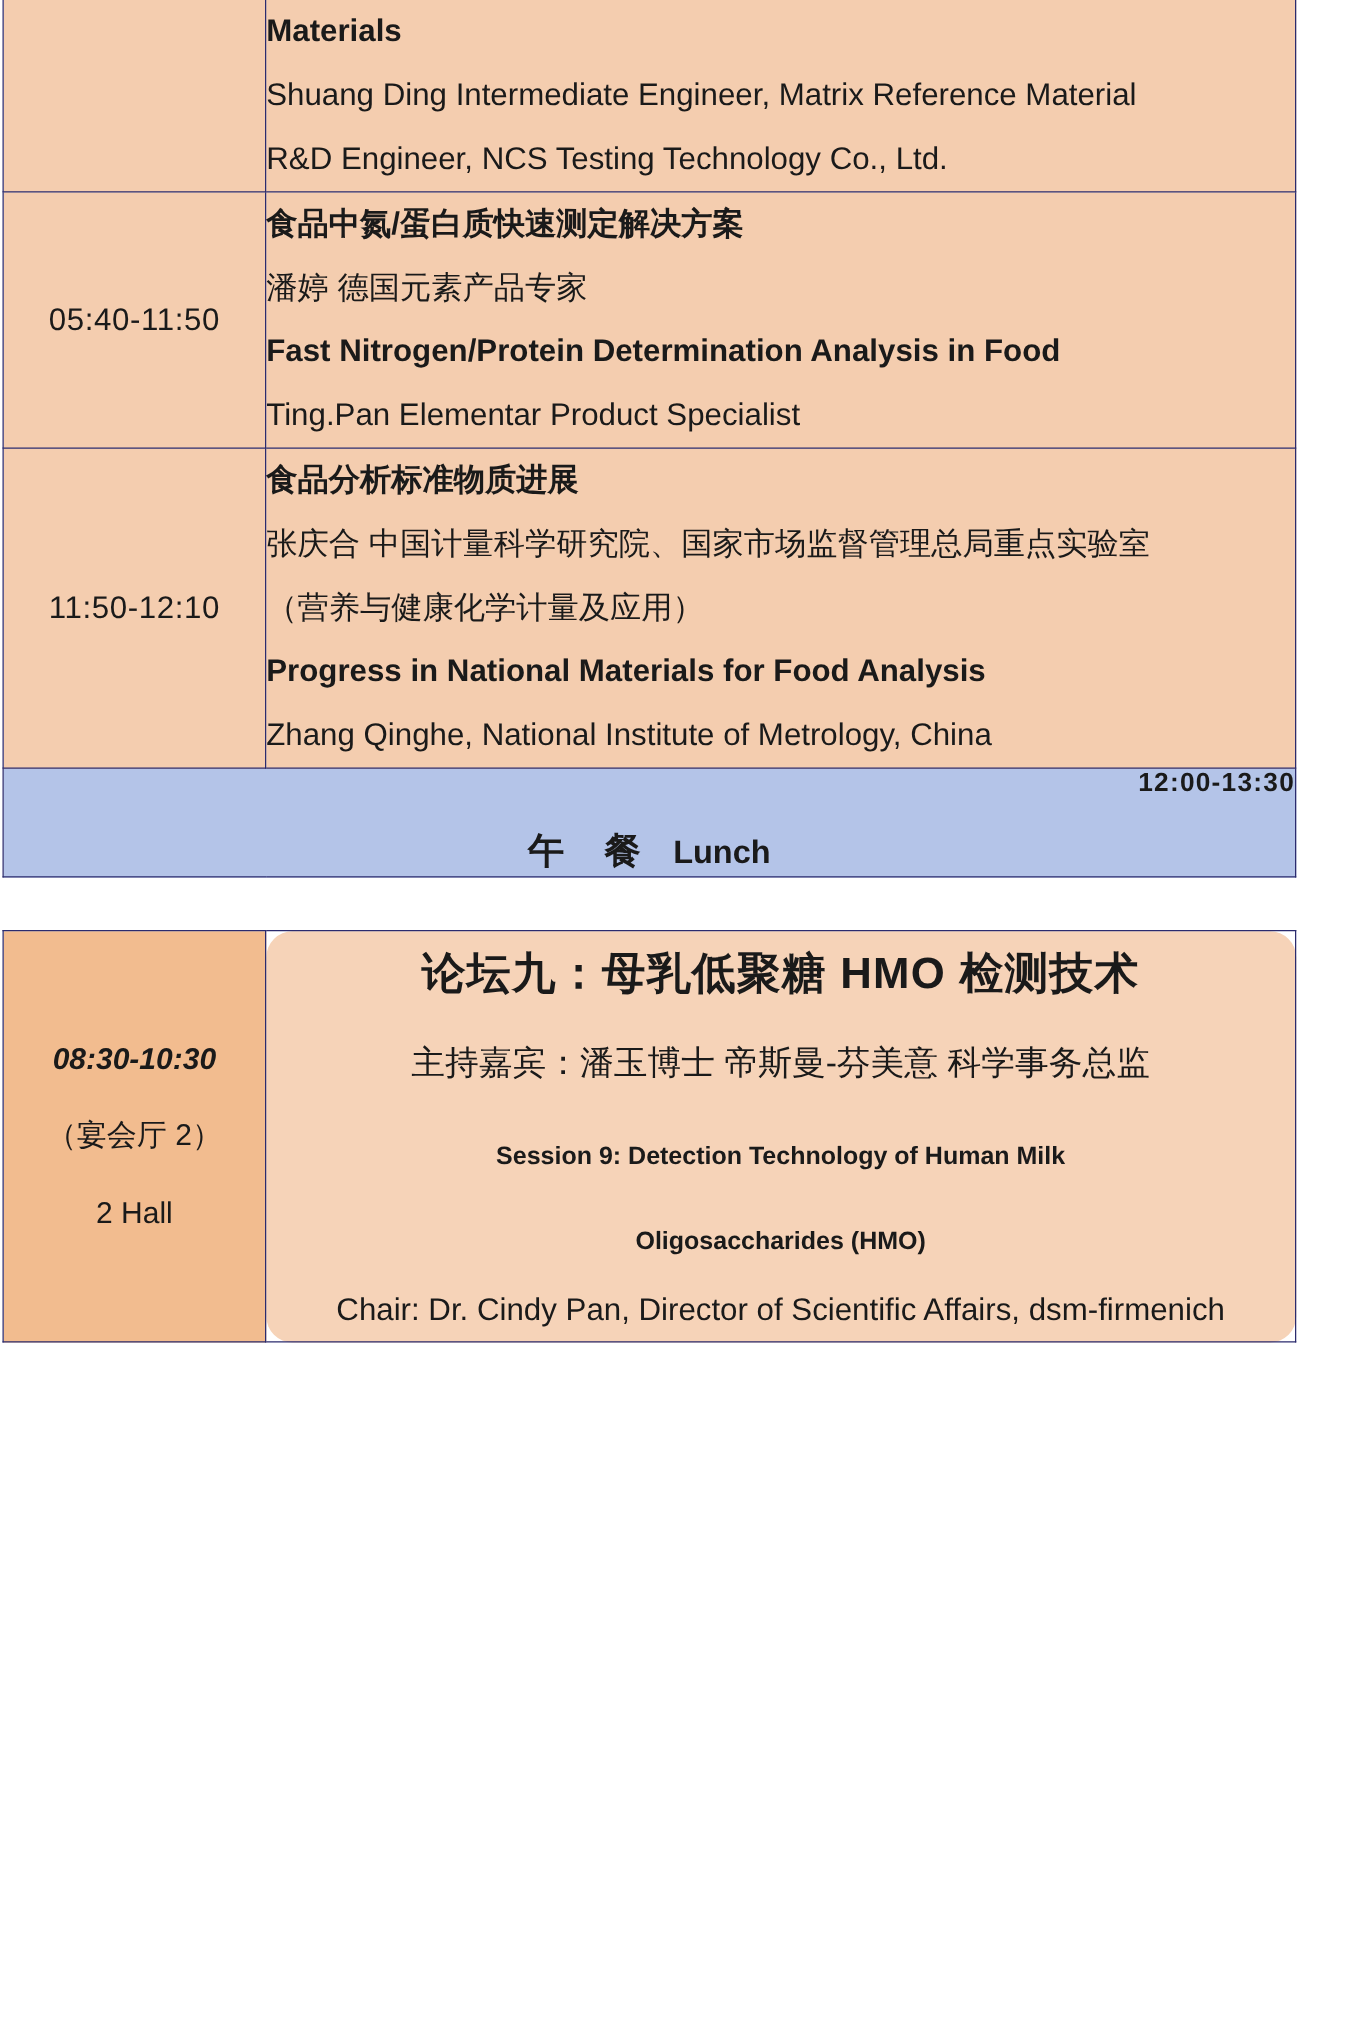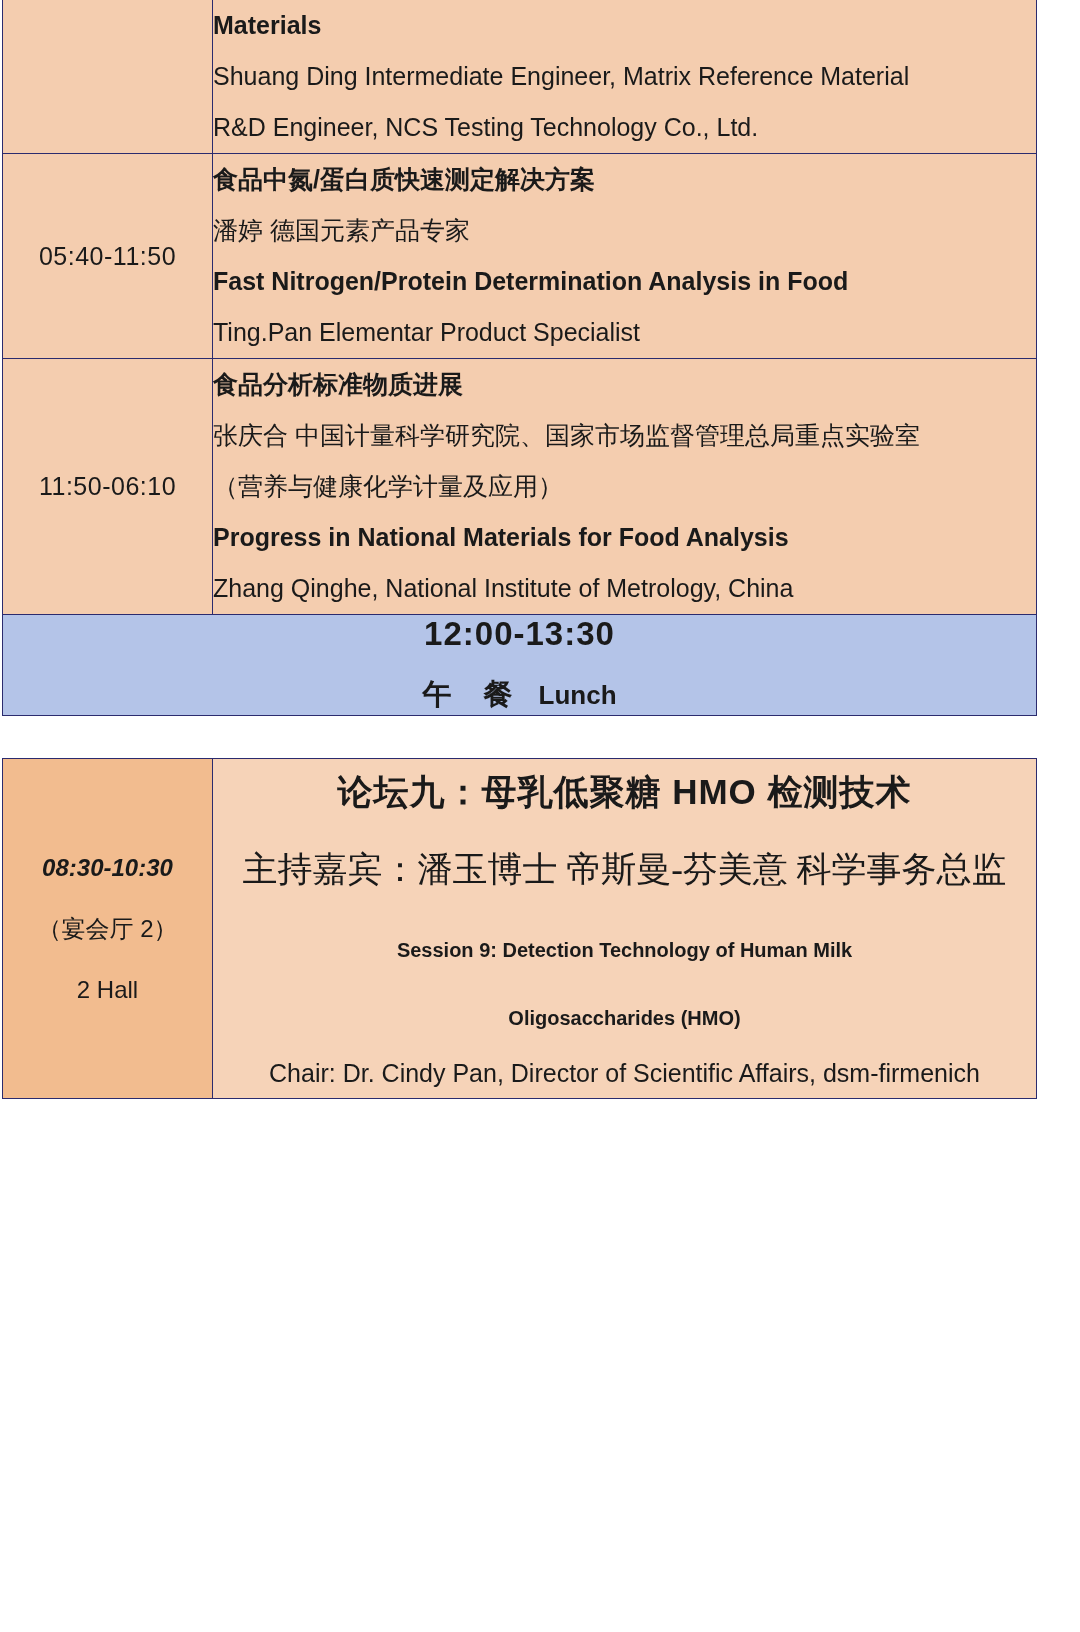--- a/index.html
+++ b/index.html
@@ -59,24 +59,25 @@
   .cut-top {
     border-top: none !important;
   }
 
   .lunch-cell {
     background: #b4c4e8;
     text-align: center;
     padding: 16px 0 22px 0;
   }
   .lunch-time {
-    font-size: 33px;
+    font-size: 21px;
     font-weight: bold;
     letter-spacing: 1px;
     margin: 0 0 22px 0;
+    text-align: right;
   }
   .lunch-label {
     font-size: 29px;
     font-weight: bold;
     margin: 0;
   }
   .lunch-label .cn {
     letter-spacing: 12px;
   }
   .lunch-label .en {
@@ -106,31 +107,31 @@
     text-align: center;
     font-size: 24px;
     line-height: 2.55;
     padding: 10px 0;
   }
   .session-time-cell .t-main { font-weight: bold; font-style: italic; }
   .session-body-cell {
     background: #f6d3b8;
     text-align: center;
     padding: 16px 20px 26px 20px;
+    border-radius: 21px;
   }
   .session-title-cn {
     font-size: 35px;
     font-weight: bold;
     margin: 10px 0 30px 0;
     letter-spacing: 1px;
   }
   .session-chair-cn {
-    font-size: 35px;
+    font-size: 27px;
     margin: 0 0 30px 0;
-    font-family: Liberation Serif, serif;
   }
   .session-title-en {
     font-size: 20px;
     font-weight: bold;
     line-height: 2.7;
     margin: 0 0 14px 0;
   }
   .session-chair-en {
     font-size: 25px;
     margin: 10px;
@@ -156,21 +157,21 @@
         <td class="col-time time-cell">05:40-11:50</td>
         <td class="col-body body-cell">
           <p class="bold">食品中氮/蛋白质快速测定解决方案</p>
           <p>潘婷  德国元素产品专家</p>
           <p class="bold">Fast Nitrogen/Protein Determination Analysis in Food</p>
           <p>Ting.Pan Elementar Product Specialist</p>
         </td>
       </tr>
 
       <tr>
-        <td class="col-time time-cell">11:50-06:10</td>
+        <td class="col-time time-cell">11:50-12:10</td>
         <td class="col-body body-cell">
           <p class="bold">食品分析标准物质进展</p>
           <p>张庆合  中国计量科学研究院、国家市场监督管理总局重点实验室</p>
           <p>（营养与健康化学计量及应用）</p>
           <p class="bold">Progress in National Materials for Food Analysis</p>
           <p>Zhang Qinghe, National Institute of Metrology, China</p>
         </td>
       </tr>
 
       <tr>

